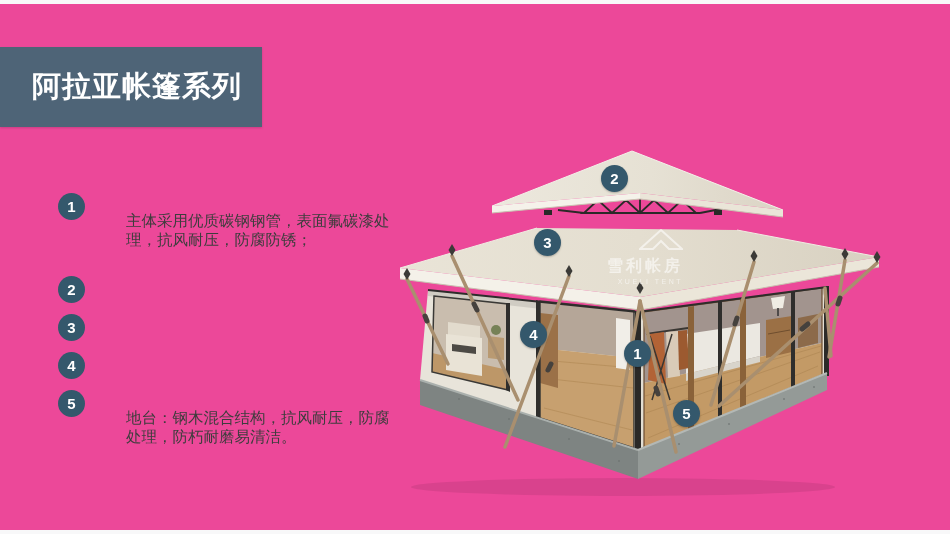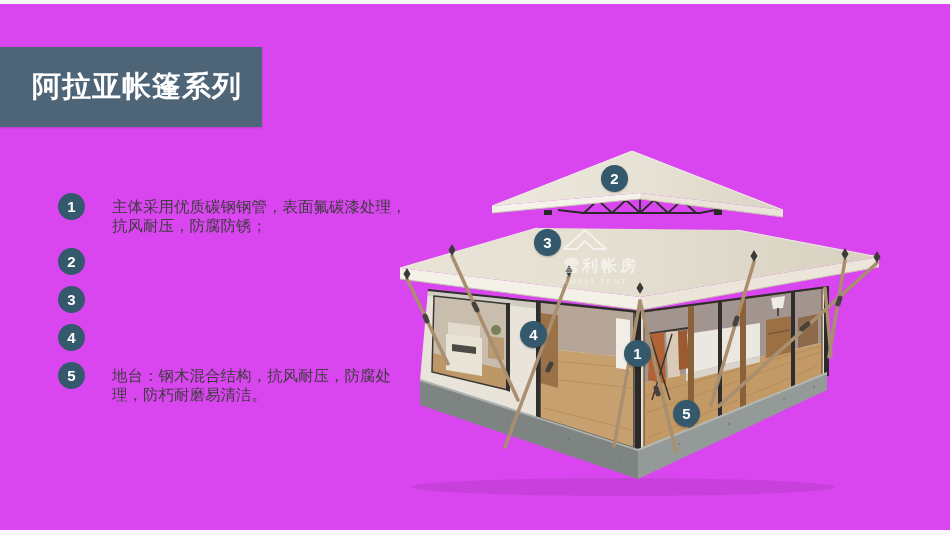--- a/index.html
+++ b/index.html
@@ -1,37 +1,37 @@
 <!DOCTYPE html>
 <html><head>
 <meta charset="utf-8">
 <style>
   html,body{margin:0;padding:0;}
   body{font-family:"Liberation Sans","DejaVu Sans",sans-serif;background:#e8e8e8;}
-  .slide{position:relative;width:950px;height:534px;background:#d946ef;overflow:hidden;margin:0 auto;}
+  .slide{position:relative;width:950px;height:534px;background:#ec4899;overflow:hidden;margin:0 auto;}
   .edge-strip{position:absolute;left:0;width:950px;height:4px;background:#f8f8f9;}
   .edge-strip.top{top:0;}
   .edge-strip.bottom{bottom:0;}
   .title-block{position:absolute;left:0;top:47px;width:262px;height:80px;background:#4e6477;
     display:flex;align-items:center;box-shadow:0 1px 2px rgba(0,0,0,.15);}
   .title-block h1{margin:0;padding-left:32px;font-size:29px;font-weight:bold;color:#ffffff;letter-spacing:1px;white-space:nowrap;}
   .features{position:absolute;left:58px;top:196px;width:352px;}
   .feature{display:flex;align-items:flex-start;margin-bottom:14px;}
   .num-badge{flex:0 0 27px;width:27px;height:27px;border-radius:50%;background:#34586c;color:#fff;
     font-size:15px;font-weight:bold;line-height:27px;text-align:center;margin-right:25px;margin-top:-3px;}
-  .feature p{margin:2px;width:300px;font-size:15.5px;line-height:18.5px;color:#3d3d3d;}
+  .feature p{margin:16px;width:300px;font-size:15.5px;line-height:18.5px;color:#3d3d3d;}
   .tent-svg{position:absolute;left:388px;top:138px;width:505px;height:360px;}
   .img-badge{position:absolute;width:27px;height:27px;border-radius:50%;background:#34586c;color:#fff;
     font-size:15px;font-weight:bold;line-height:27px;text-align:center;box-shadow:0 1px 2px rgba(0,0,0,.25);}
   .img-badge.b1{left:624px;top:340px;}
   .img-badge.b2{left:601px;top:165px;}
   .img-badge.b3{left:534px;top:229px;}
   .img-badge.b4{left:520px;top:321px;}
   .img-badge.b5{left:673px;top:400px;}
-  .watermark{position:absolute;left:563px;top:229px;width:120px;text-align:left;color:rgba(255,255,255,.58);pointer-events:none;}
+  .watermark{position:absolute;left:563px;top:229px;width:120px;text-align:right;color:rgba(255,255,255,.58);pointer-events:none;}
   .watermark .wm-cn{font-size:16px;letter-spacing:3px;font-weight:bold;margin-top:1px;white-space:nowrap;}
   .watermark .wm-en{font-size:7px;letter-spacing:2.5px;margin-top:1px;white-space:nowrap;}
 </style>
 </head>
 <body>
 
 <div class="slide">
   <div class="edge-strip top"></div>
   <div class="edge-strip bottom"></div>
 

